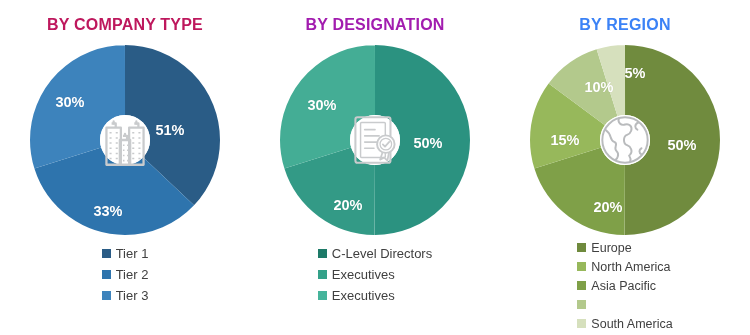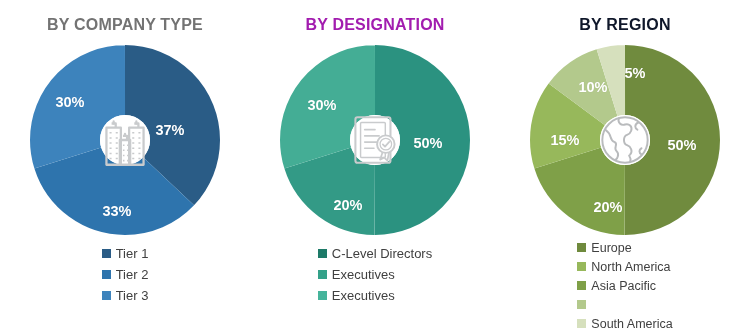--- a/index.html
+++ b/index.html
@@ -112,21 +112,21 @@
     white-space: nowrap;
   }
   .legend-5 .legend-label { font-size: 12.5px; }
 </style>
 </head>
 <body>
 
 <div class="board">
 
   <div class="panel">
-    <div class="panel-title" style="color:#737373">BY COMPANY TYPE</div>
+    <div class="panel-title" style="color:#be185d">BY COMPANY TYPE</div>
 
     <div class="donut-wrap">
       <div class="donut">
         <svg viewBox="0 0 190 190">
 
           <g transform="rotate(-90 95 95)">
             <circle cx="95" cy="95" r="60" fill="none" stroke="#2a5c86" stroke-width="70" stroke-dasharray="139.49 237.50" stroke-dashoffset="0"></circle>
             <circle cx="95" cy="95" r="60" fill="none" stroke="#2e74ad" stroke-width="70" stroke-dasharray="124.41 252.58" stroke-dashoffset="-139.49"></circle>
             <circle cx="95" cy="95" r="60" fill="none" stroke="#3d83bc" stroke-width="70" stroke-dasharray="113.10 263.89" stroke-dashoffset="-263.90"></circle>
           </g>
@@ -141,22 +141,22 @@
             <path d="M19 16 h4 v4 M41 16 h4 v4 M30 28 h4 v4"></path>
             <path d="M21 14 v2 M43 14 v2 M32 26 v2" stroke-linecap="round"></path>
             <g stroke-width="1.5">
               <path d="M17 25 h2 M23 25 h2 M17 30 h2 M23 30 h2 M17 35 h2 M23 35 h2 M17 40 h2 M23 40 h2 M17 45 h2 M23 45 h2 M17 50 h2 M23 50 h2"></path>
               <path d="M39 25 h2 M45 25 h2 M39 30 h2 M45 30 h2 M39 35 h2 M45 35 h2 M39 40 h2 M45 40 h2 M39 45 h2 M45 45 h2 M39 50 h2 M45 50 h2"></path>
               <path d="M30 37 h1.5 M34 37 h1.5 M30 42 h1.5 M34 42 h1.5 M30 47 h1.5 M34 47 h1.5 M30 52 h1.5 M34 52 h1.5"></path>
             </g>
           </svg>
         </div>
 
-        <div class="slice-label" style="left:140px; top:85px;">37%</div>
-        <div class="slice-label" style="left:87px; top:166px;">33%</div>
+        <div class="slice-label" style="left:140px; top:85px;">51%</div>
+        <div class="slice-label" style="left:78px; top:166px;">33%</div>
         <div class="slice-label" style="left:40px; top:57px;">30%</div>
       </div>
     </div>
 
     <div class="legend legend-3">
       <div class="legend-inner">
         <div class="legend-row">
           <span class="legend-swatch" style="background:#2a5c86"></span>
           <span class="legend-label">Tier 1</span>
         </div>
@@ -221,21 +221,21 @@
         </div>
         <div class="legend-row">
           <span class="legend-swatch" style="background:#45b49b"></span>
           <span class="legend-label">Executives</span>
         </div>
       </div>
     </div>
   </div>
 
   <div class="panel">
-    <div class="panel-title" style="color:#0f172a">BY REGION</div>
+    <div class="panel-title" style="color:#3b82f6">BY REGION</div>
 
     <div class="donut-wrap">
       <div class="donut">
         <svg viewBox="0 0 190 190">
           <g transform="rotate(-90 95 95)">
             <circle cx="95" cy="95" r="60" fill="none" stroke="#708b3e" stroke-width="70" stroke-dasharray="188.50 188.49" stroke-dashoffset="0"></circle>
             <circle cx="95" cy="95" r="60" fill="none" stroke="#7fa048" stroke-width="70" stroke-dasharray="75.40 301.59" stroke-dashoffset="-188.50"></circle>
             <circle cx="95" cy="95" r="60" fill="none" stroke="#97b85b" stroke-width="70" stroke-dasharray="56.55 320.44" stroke-dashoffset="-263.90"></circle>
             <circle cx="95" cy="95" r="60" fill="none" stroke="#b3c98c" stroke-width="70" stroke-dasharray="37.70 339.29" stroke-dashoffset="-320.45"></circle>
             <circle cx="95" cy="95" r="60" fill="none" stroke="#d6e0bd" stroke-width="70" stroke-dasharray="18.85 358.14" stroke-dashoffset="-358.15"></circle>
@@ -250,21 +250,21 @@
             <path d="M26 11 q-1 3 1 5 q2 2 5 1 q3-1 5 1 q2 2 1 5 q-1 3-4 4 q-3 1-3 5 q0 4 3 5 q3 1 4 4 q1 3-1 5"></path>
             <path d="M45 15 q-3 1-3 4 q0 2 2 3"></path>
             <path d="M48 40 q-2 1-2 3 q0 2 2 3"></path>
             <path d="M36 47 q2 3 1 6"></path>
           </svg>
         </div>
 
         <div class="slice-label" style="left:152px; top:100px;">50%</div>
         <div class="slice-label" style="left:78px; top:162px;">20%</div>
         <div class="slice-label" style="left:35px; top:95px;text-align:right;">15%</div>
-        <div class="slice-label" style="left:63px; top:42px;">10%</div>
+        <div class="slice-label" style="left:69px; top:42px;">10%</div>
         <div class="slice-label" style="left:105px; top:28px;">5%</div>
       </div>
     </div>
 
     <div class="legend legend-5">
       <div class="legend-inner">
         <div class="legend-row">
           <span class="legend-swatch" style="background:#6f8a3d"></span>
           <span class="legend-label">Europe</span>
         </div>

